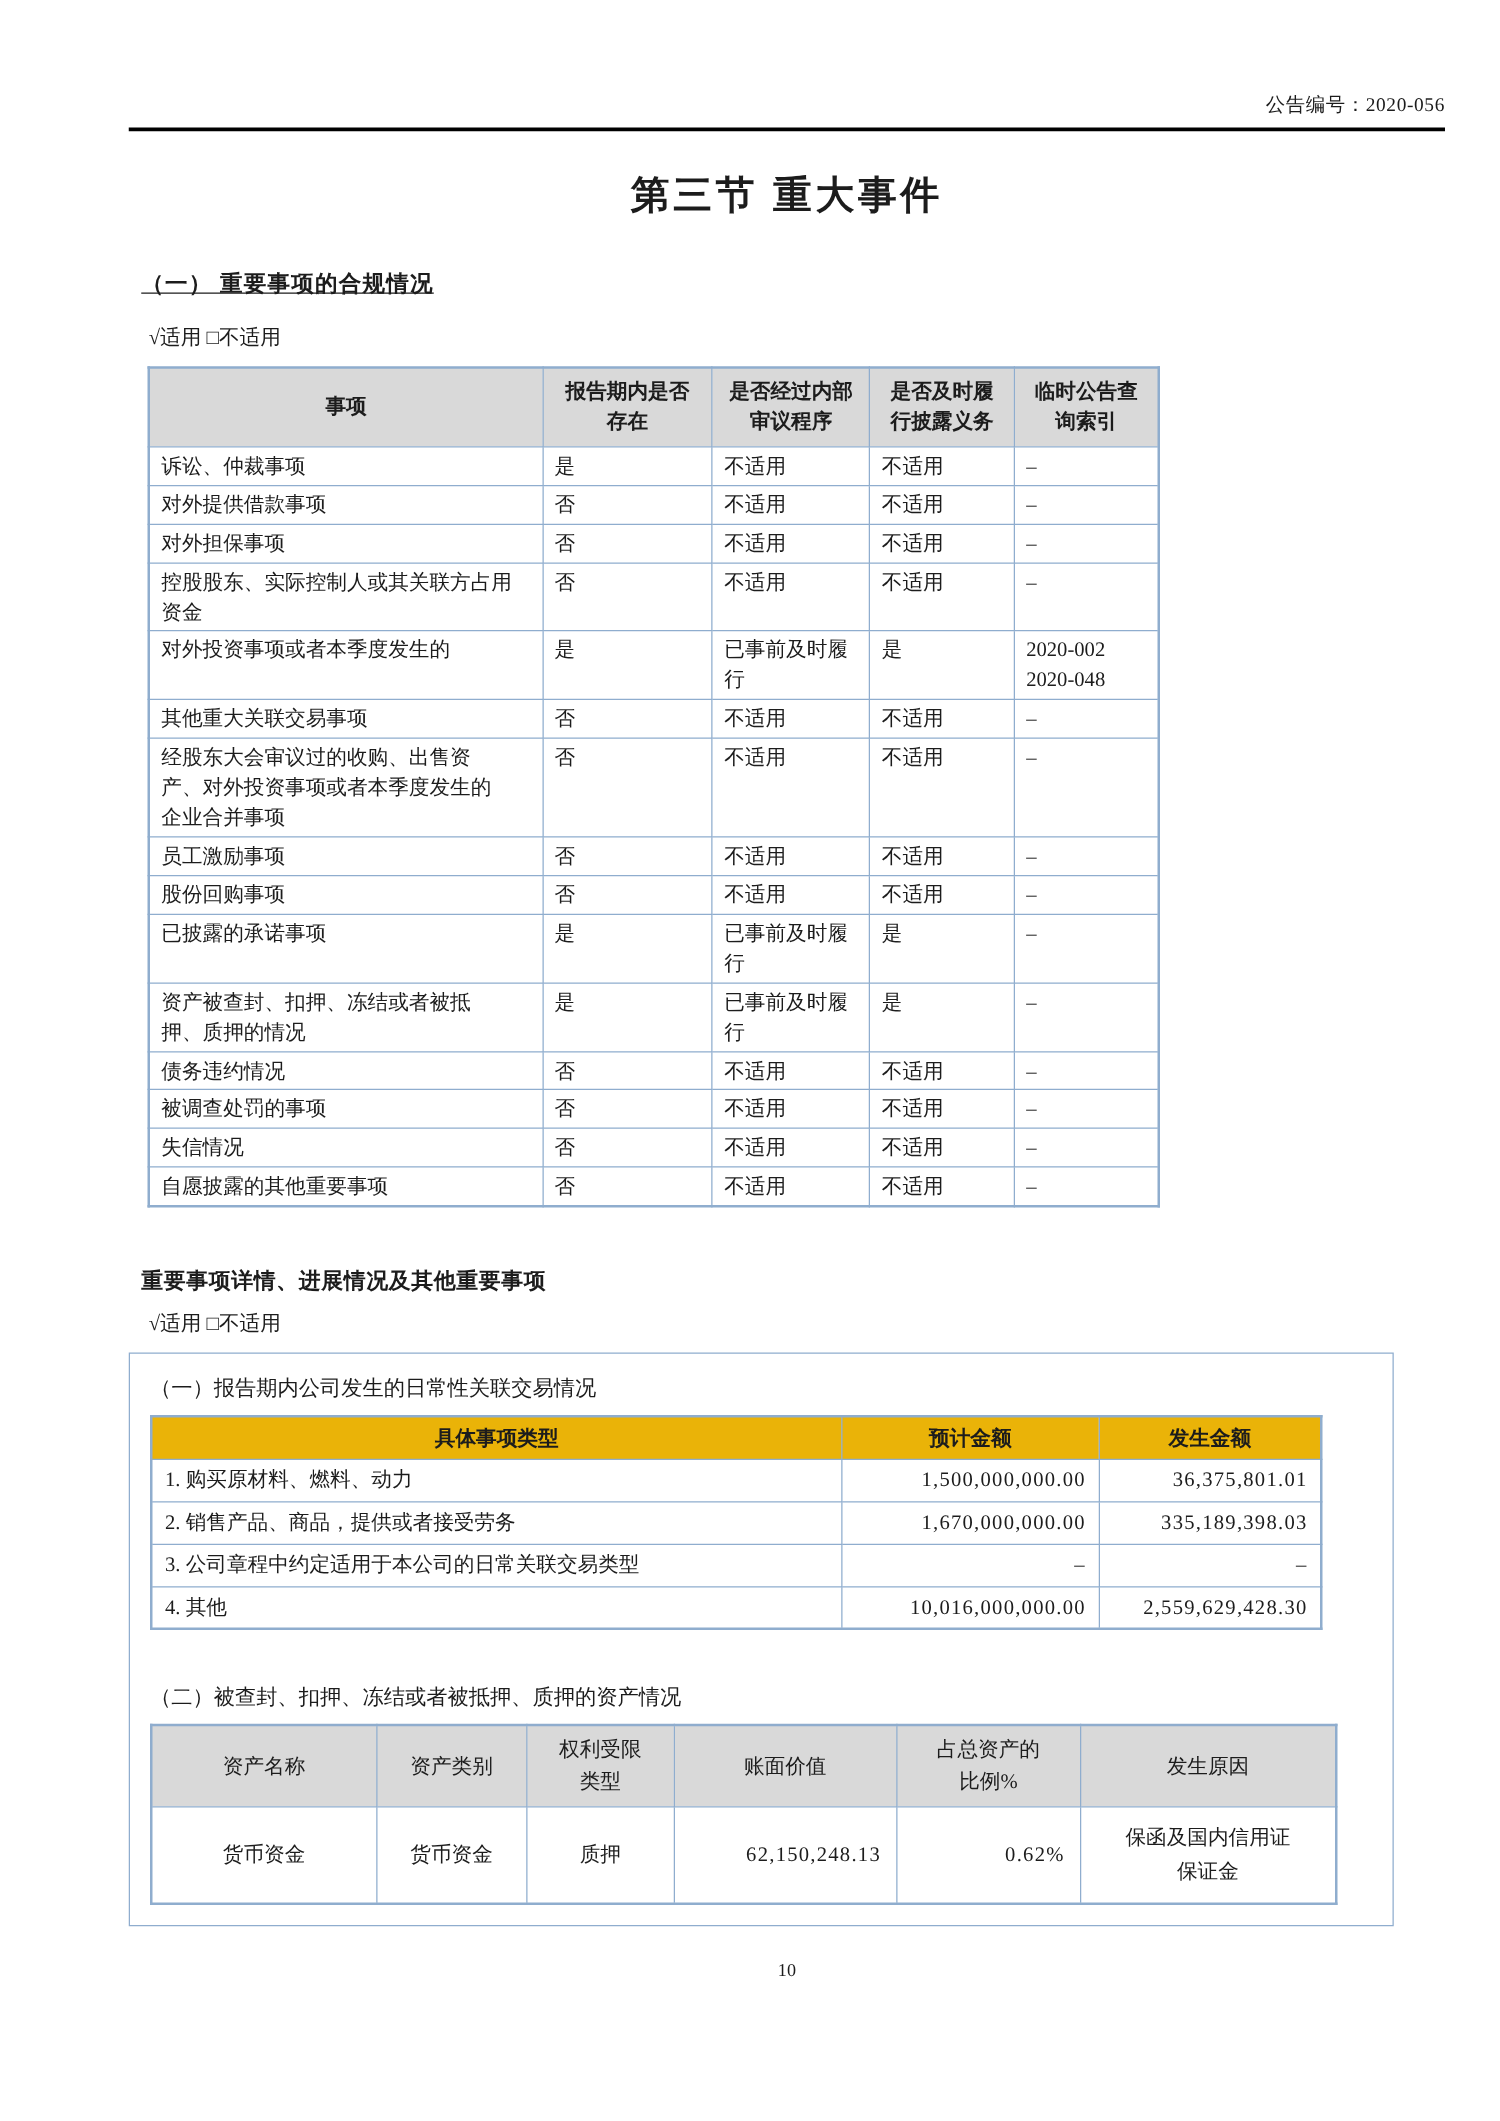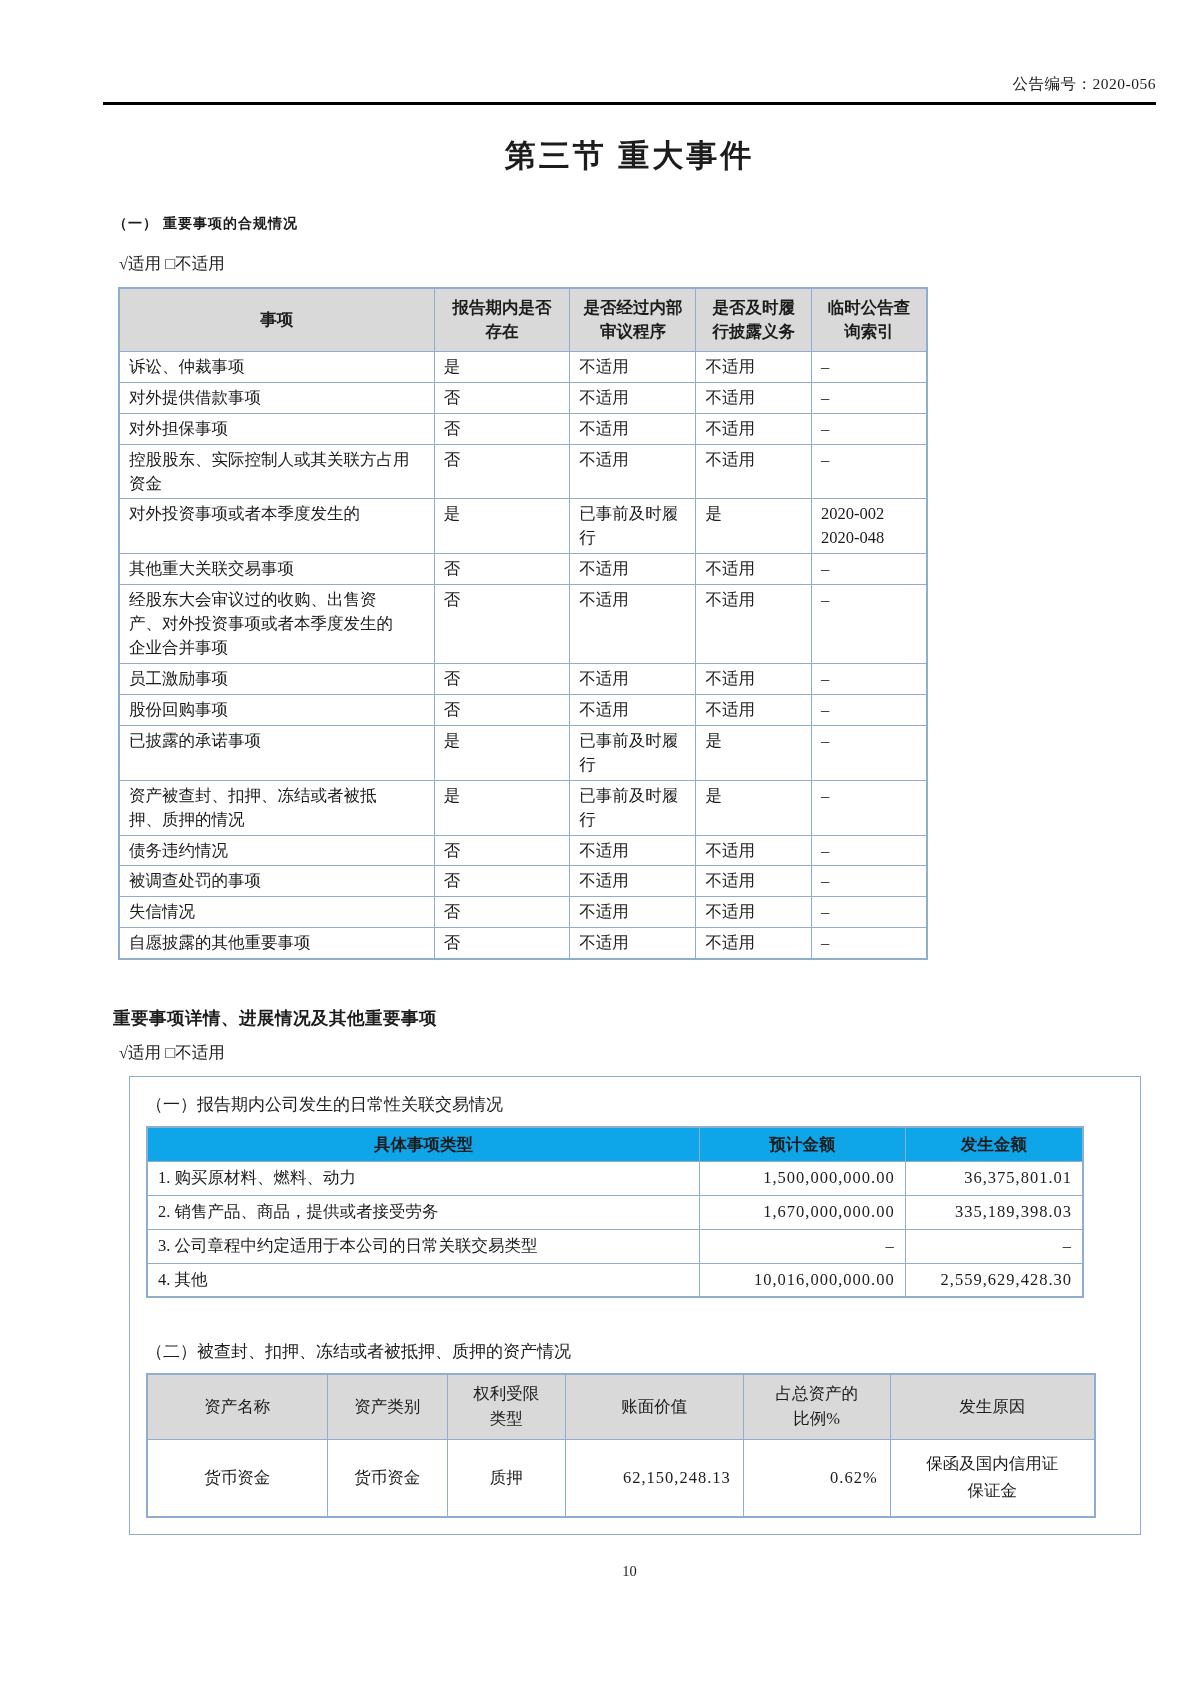--- a/index.html
+++ b/index.html
@@ -12,21 +12,21 @@
   .doc-number{
     text-align:right;font-size:15.5px;letter-spacing:0.5px;margin-bottom:7px;
   }
   .top-rule{border:0;border-top:3px solid #000;margin:0 0 30px 0;}
   .page-title{
     text-align:center;font-family:"Liberation Sans","DejaVu Sans",sans-serif;
     font-weight:bold;font-size:31px;letter-spacing:3px;margin:18px 0 38px 0;
   }
   .h-compliance{
     font-family:"Liberation Sans","DejaVu Sans",sans-serif;
-    font-weight:bold;font-size:14px;margin:0 0 20px 10px;letter-spacing:1px;
+    font-weight:bold;font-size:18px;margin:0 0 20px 10px;letter-spacing:1px;text-decoration:underline;
   }
   .applicability{font-size:16.5px;margin:0 0 12px 16px;}
 
   table{border-collapse:collapse;table-layout:fixed;}
   th,td{white-space:pre-line;word-break:break-all;}
 
   
   .t1{width:810px;margin-left:15px;border:2px solid #8fadce;}
   .t1 th{
     background:#d9d9d9;border:1px solid #8fadce;
@@ -37,29 +37,29 @@
     border:1px solid #8fadce;text-align:left;vertical-align:top;
     padding:3px 9px;line-height:1.45;font-size:16.5px;
   }
 
   
   .h-detail{
     font-family:"Liberation Sans","DejaVu Sans",sans-serif;font-weight:bold;
     font-size:17.5px;margin:46px 0 12px 10px;letter-spacing:0.5px;
   }
   .detail-box{
-    border:1px solid #8fadce;width:1010px;padding:12px 0 16px 0;margin-top:4px;margin-left:26px;
+    border:1px solid #8fadce;width:1010px;padding:12px 0 16px 0;margin-top:4px;
   }
   .sub-heading{font-size:17px;margin:4px 0 10px 16px;}
   .sub-heading2{font-size:17px;margin:42px 0 10px 16px;}
 
   
   .t2{width:938px;margin-left:16px;border:2px solid #8fadce;}
   .t2 th{
-    background:#0ea5e9;border:1px solid #8fadce;font-weight:bold;
+    background:#eab308;border:1px solid #8fadce;font-weight:bold;
     font-size:16.5px;text-align:center;padding:5px 4px;line-height:1.4;
   }
   .t2 td{
     border:1px solid #8fadce;padding:4px 10px;line-height:1.5;font-size:16.5px;
   }
   .t2 td:nth-child(1){text-align:left;}
   .t2 td:nth-child(2),.t2 td:nth-child(3){text-align:right;letter-spacing:1px;}
 
   
   .t3{width:950px;margin-left:16px;border:2px solid #8fadce;}

